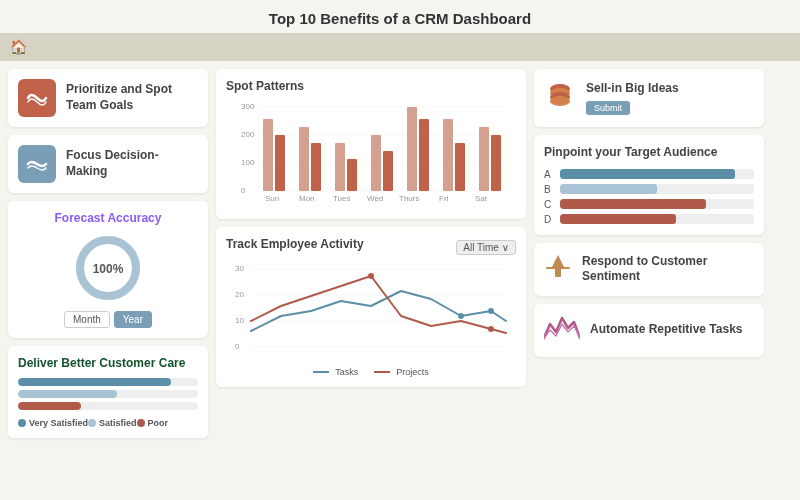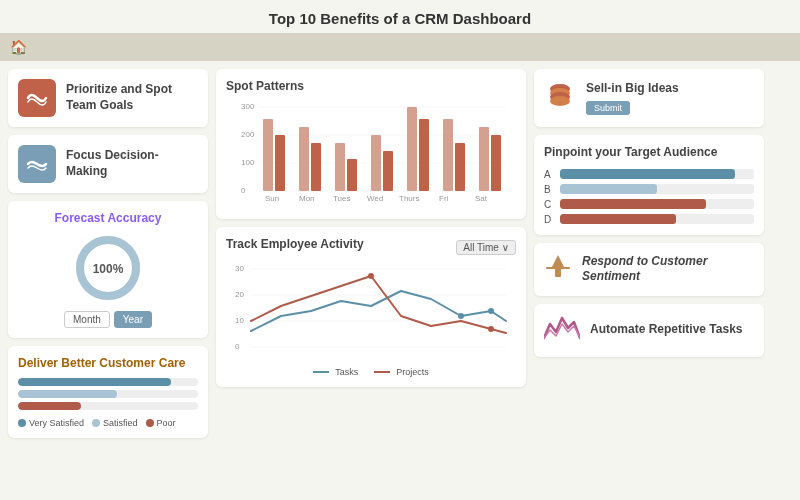--- a/index.html
+++ b/index.html
@@ -100,42 +100,42 @@
     }
     .forecast-btn.active {
       background: #7a9eb5;
       color: #fff;
       border-color: #7a9eb5;
     }
     .customer-care-card {}
     .customer-care-title {
       font-size: 12px;
       font-weight: bold;
-      color: #a16207;
+      color: #14532d;
       margin-bottom: 8px;
     }
     .bar-group {
       display: flex;
       flex-direction: column;
       gap: 4px;
       margin-bottom: 8px;
     }
     .bar-track {
       height: 8px;
       background: #eee;
       border-radius: 4px;
       overflow: hidden;
     }
     .bar-fill-1 { width: 85%; height: 100%; background: #5b8fa8; border-radius: 4px; }
     .bar-fill-2 { width: 55%; height: 100%; background: #a8c4d4; border-radius: 4px; }
     .bar-fill-3 { width: 35%; height: 100%; background: #b05a4a; border-radius: 4px; }
     .legend {
       display: flex;
-      gap: 8px;
       flex-wrap: wrap;
+      font-weight: bold;
     }
     .legend-item {
       display: flex;
       align-items: center;
       gap: 3px;
       font-size: 9px;
       color: #555;
     }
     .legend-dot {
       width: 8px;
@@ -246,21 +246,20 @@
       flex: 1;
       height: 10px;
       background: #eee;
       border-radius: 3px;
       overflow: hidden;
     }
     .respond-card {
       display: flex;
       align-items: center;
       gap: 10px;
-      font-style: italic;
     }
     .respond-icon {
       font-size: 20px;
       color: #c08a50;
     }
     .respond-label {
       font-size: 12px;
       font-weight: bold;
       color: #444;
       line-height: 1.3;

